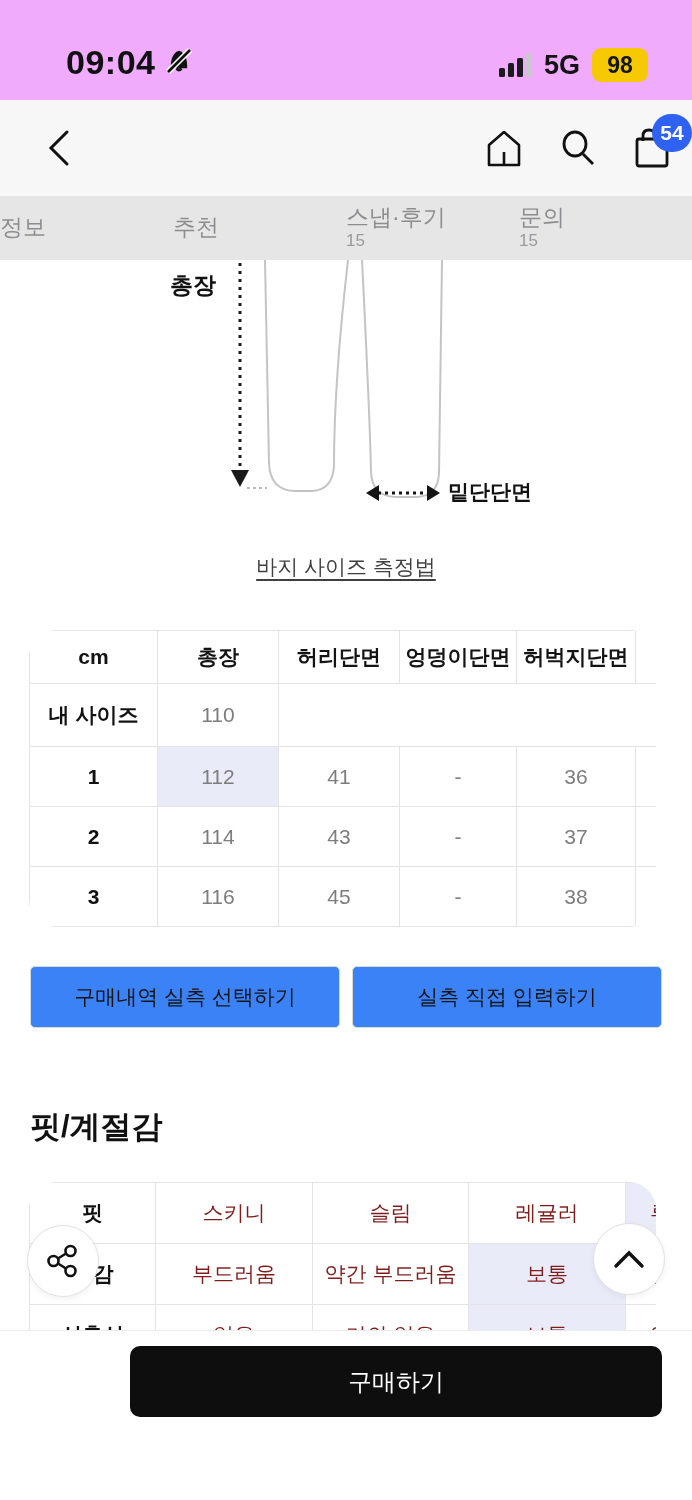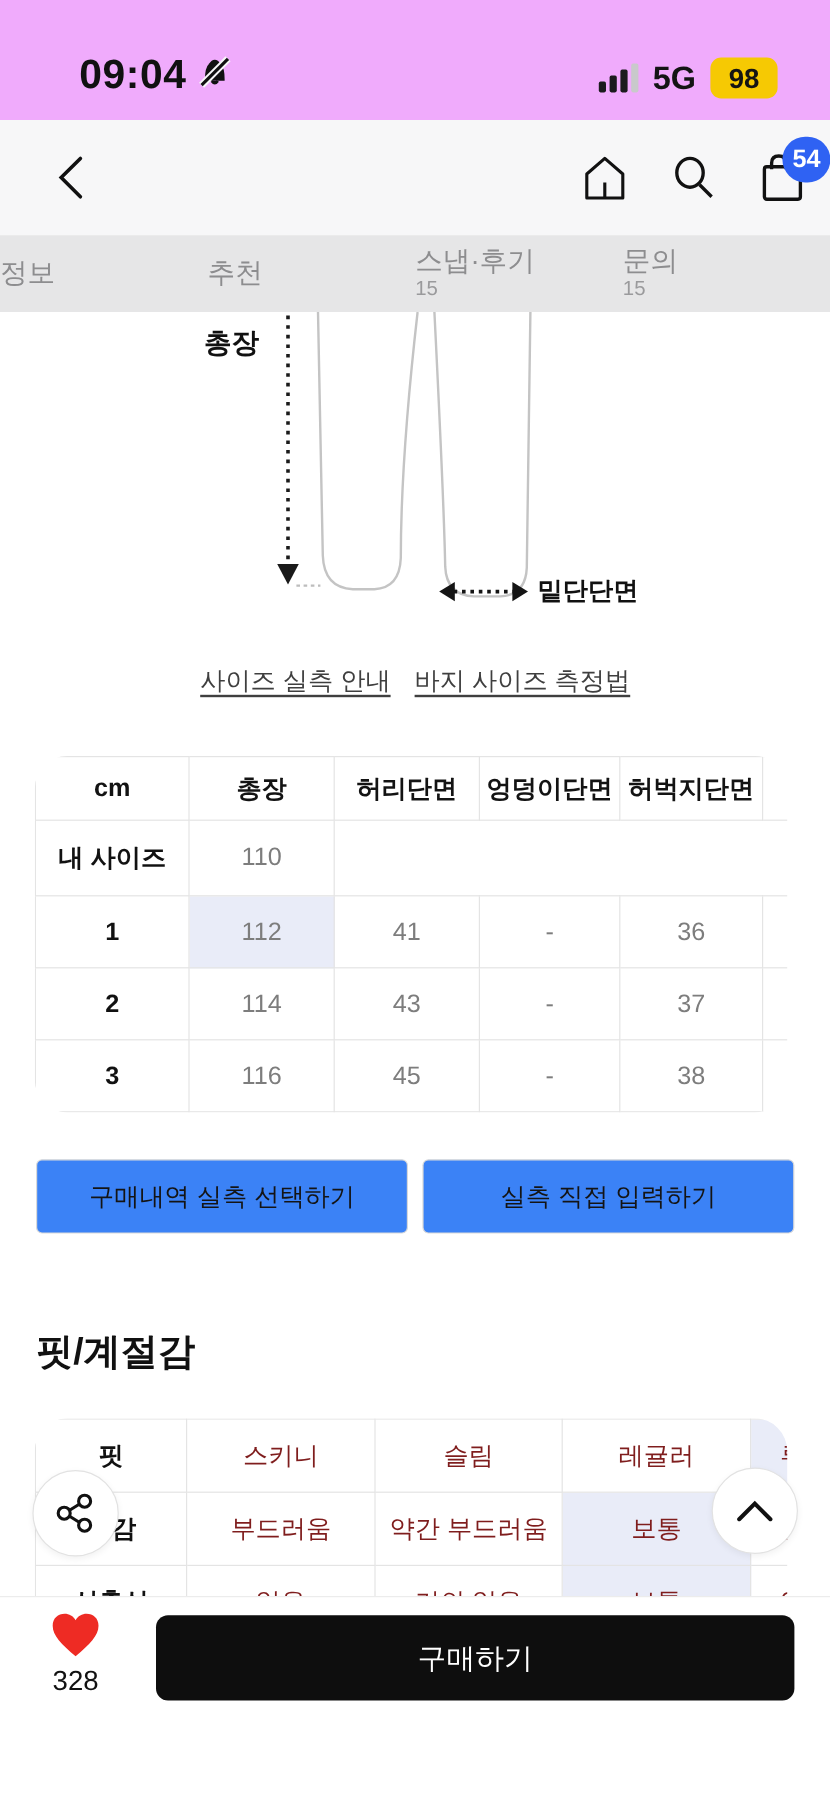--- a/index.html
+++ b/index.html
@@ -192,21 +192,20 @@
 
     <line x1="378" y1="233" x2="428" y2="233" stroke="#141414" stroke-width="3" stroke-dasharray="3 4"></line>
     <polygon points="366,233 379,225 379,241" fill="#141414"></polygon>
     <polygon points="440,233 427,225 427,241" fill="#141414"></polygon>
   </svg>
   <div class="lbl-length">총장</div>
   <div class="lbl-hem">밑단단면</div>
 </div>
 
 <div class="guide-links">
-  <a href="#">사이즈 실측 안내</a>
   <a href="#">바지 사이즈 측정법</a>
 </div>
 
 <div class="tbl-wrap size-tbl-top">
   <table class="size-tbl">
     <colgroup>
         <col>
         <col>
         <col>
         <col>
@@ -306,20 +305,14 @@
     <line x1="13" y1="20.5" x2="21" y2="25.5"></line>
   </svg>
 </div>
 <div class="float-btn float-top">
   <svg width="34" height="22" viewBox="0 0 34 22" fill="none" stroke="#111" stroke-width="3.4" stroke-linecap="round">
     <polyline points="4,18 17,5 30,18"></polyline>
   </svg>
 </div>
 
 <div class="bottom-bar">
-  <div class="like-block">
-    <svg width="42" height="40" viewBox="0 0 46 44">
-      <path d="M23 41 C10 30 2 22 2 13 C2 6 7 2 13 2 C17 2 21 4 23 8 C25 4 29 2 33 2 C39 2 44 6 44 13 C44 22 36 30 23 41 Z" fill="#ee2b24"></path>
-    </svg>
-    <span class="like-count">328</span>
-  </div>
   <button class="buy-btn">구매하기</button>
 </div>
 
 </body></html>

